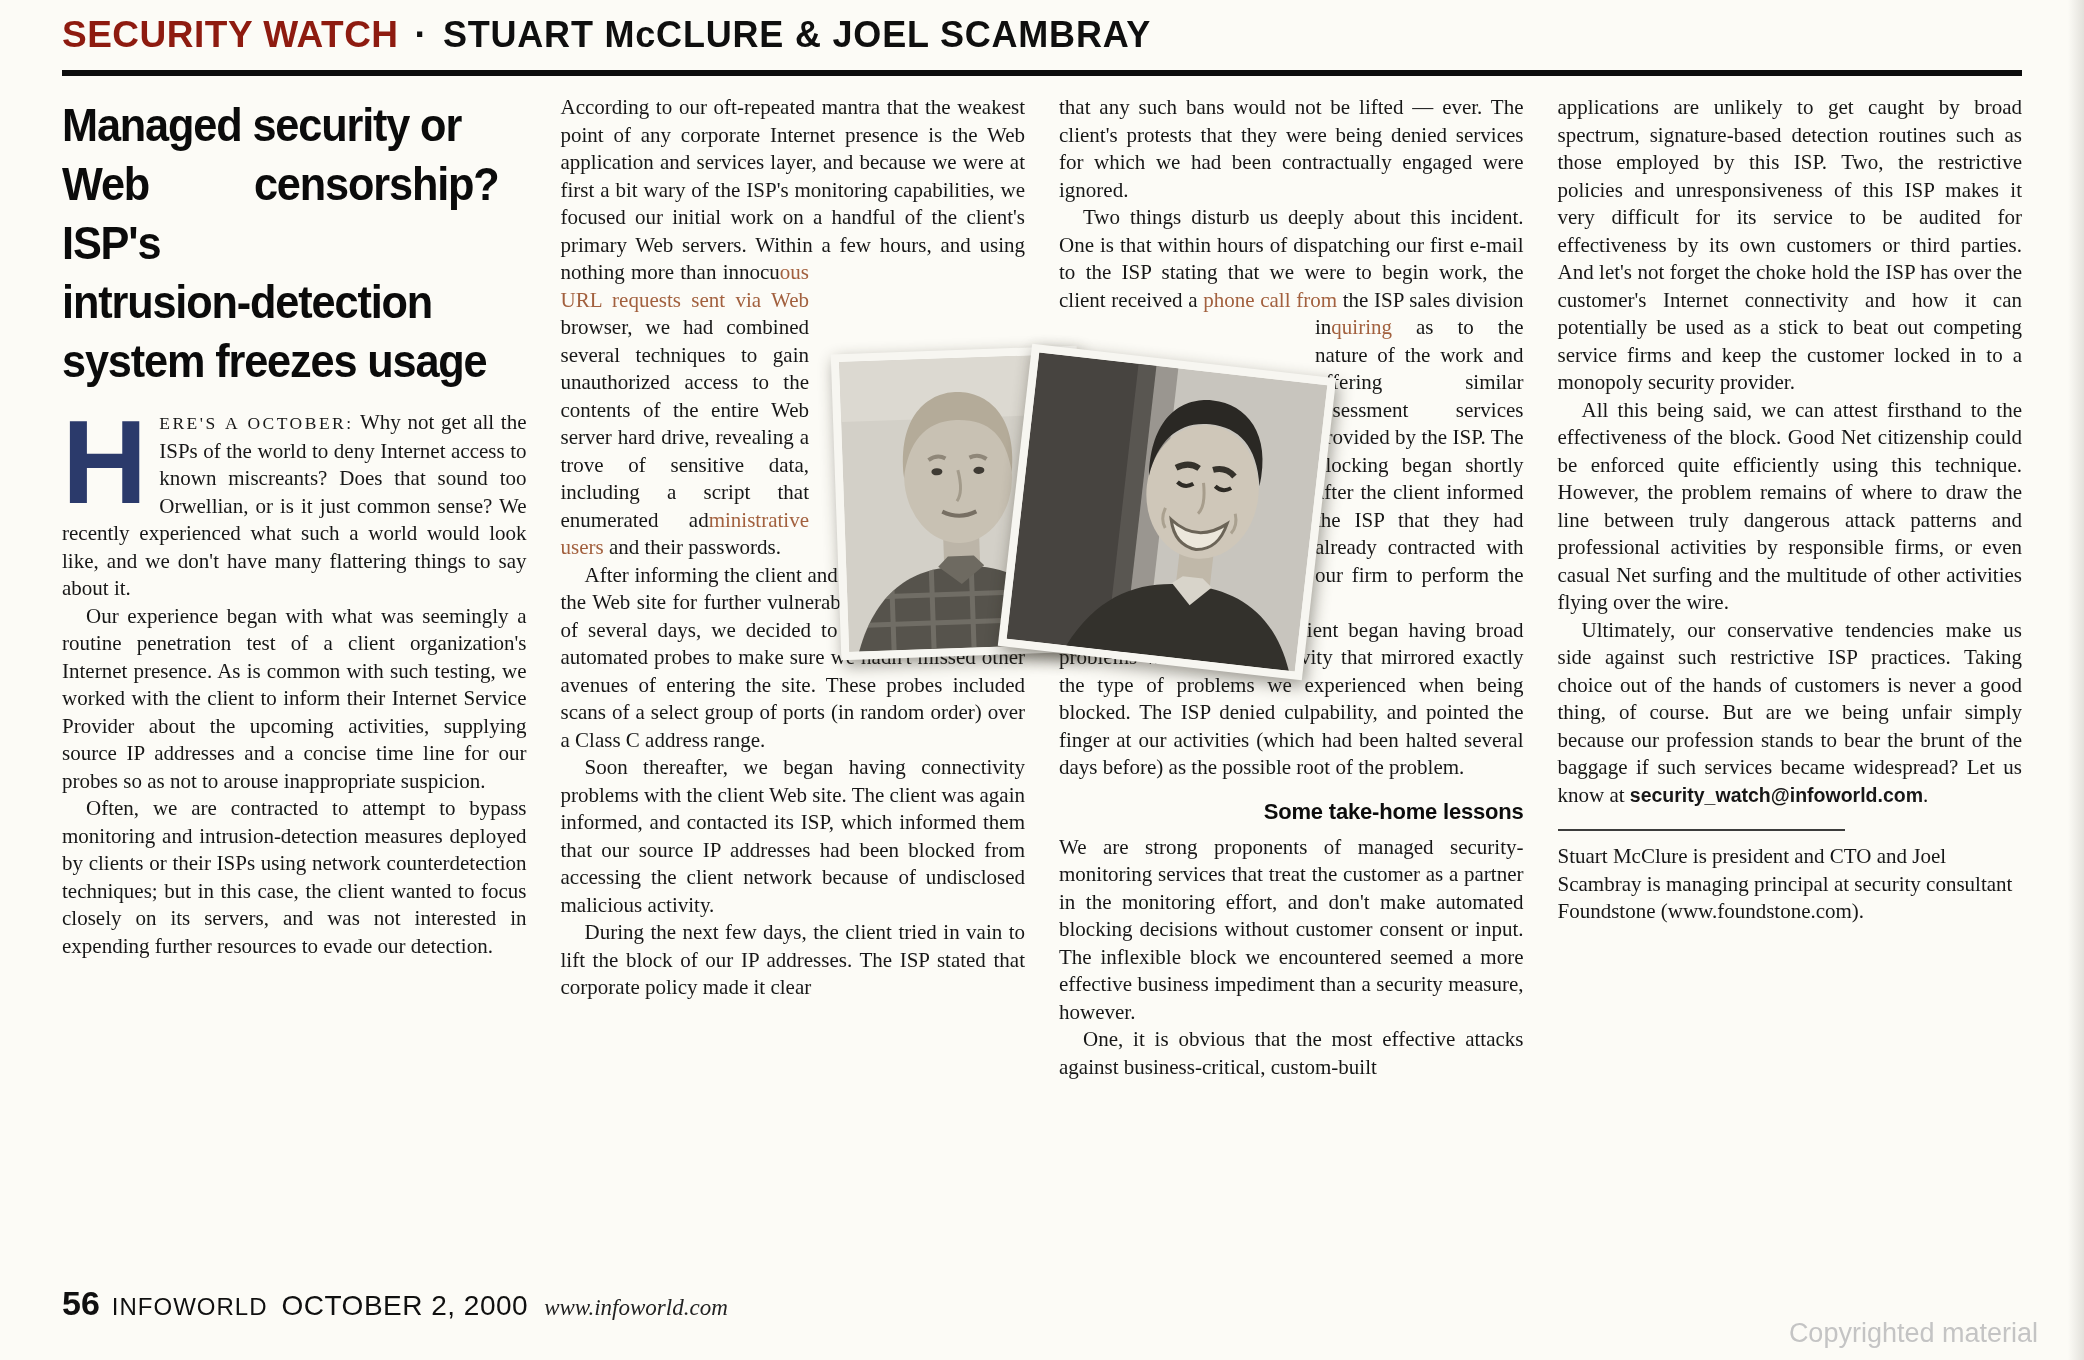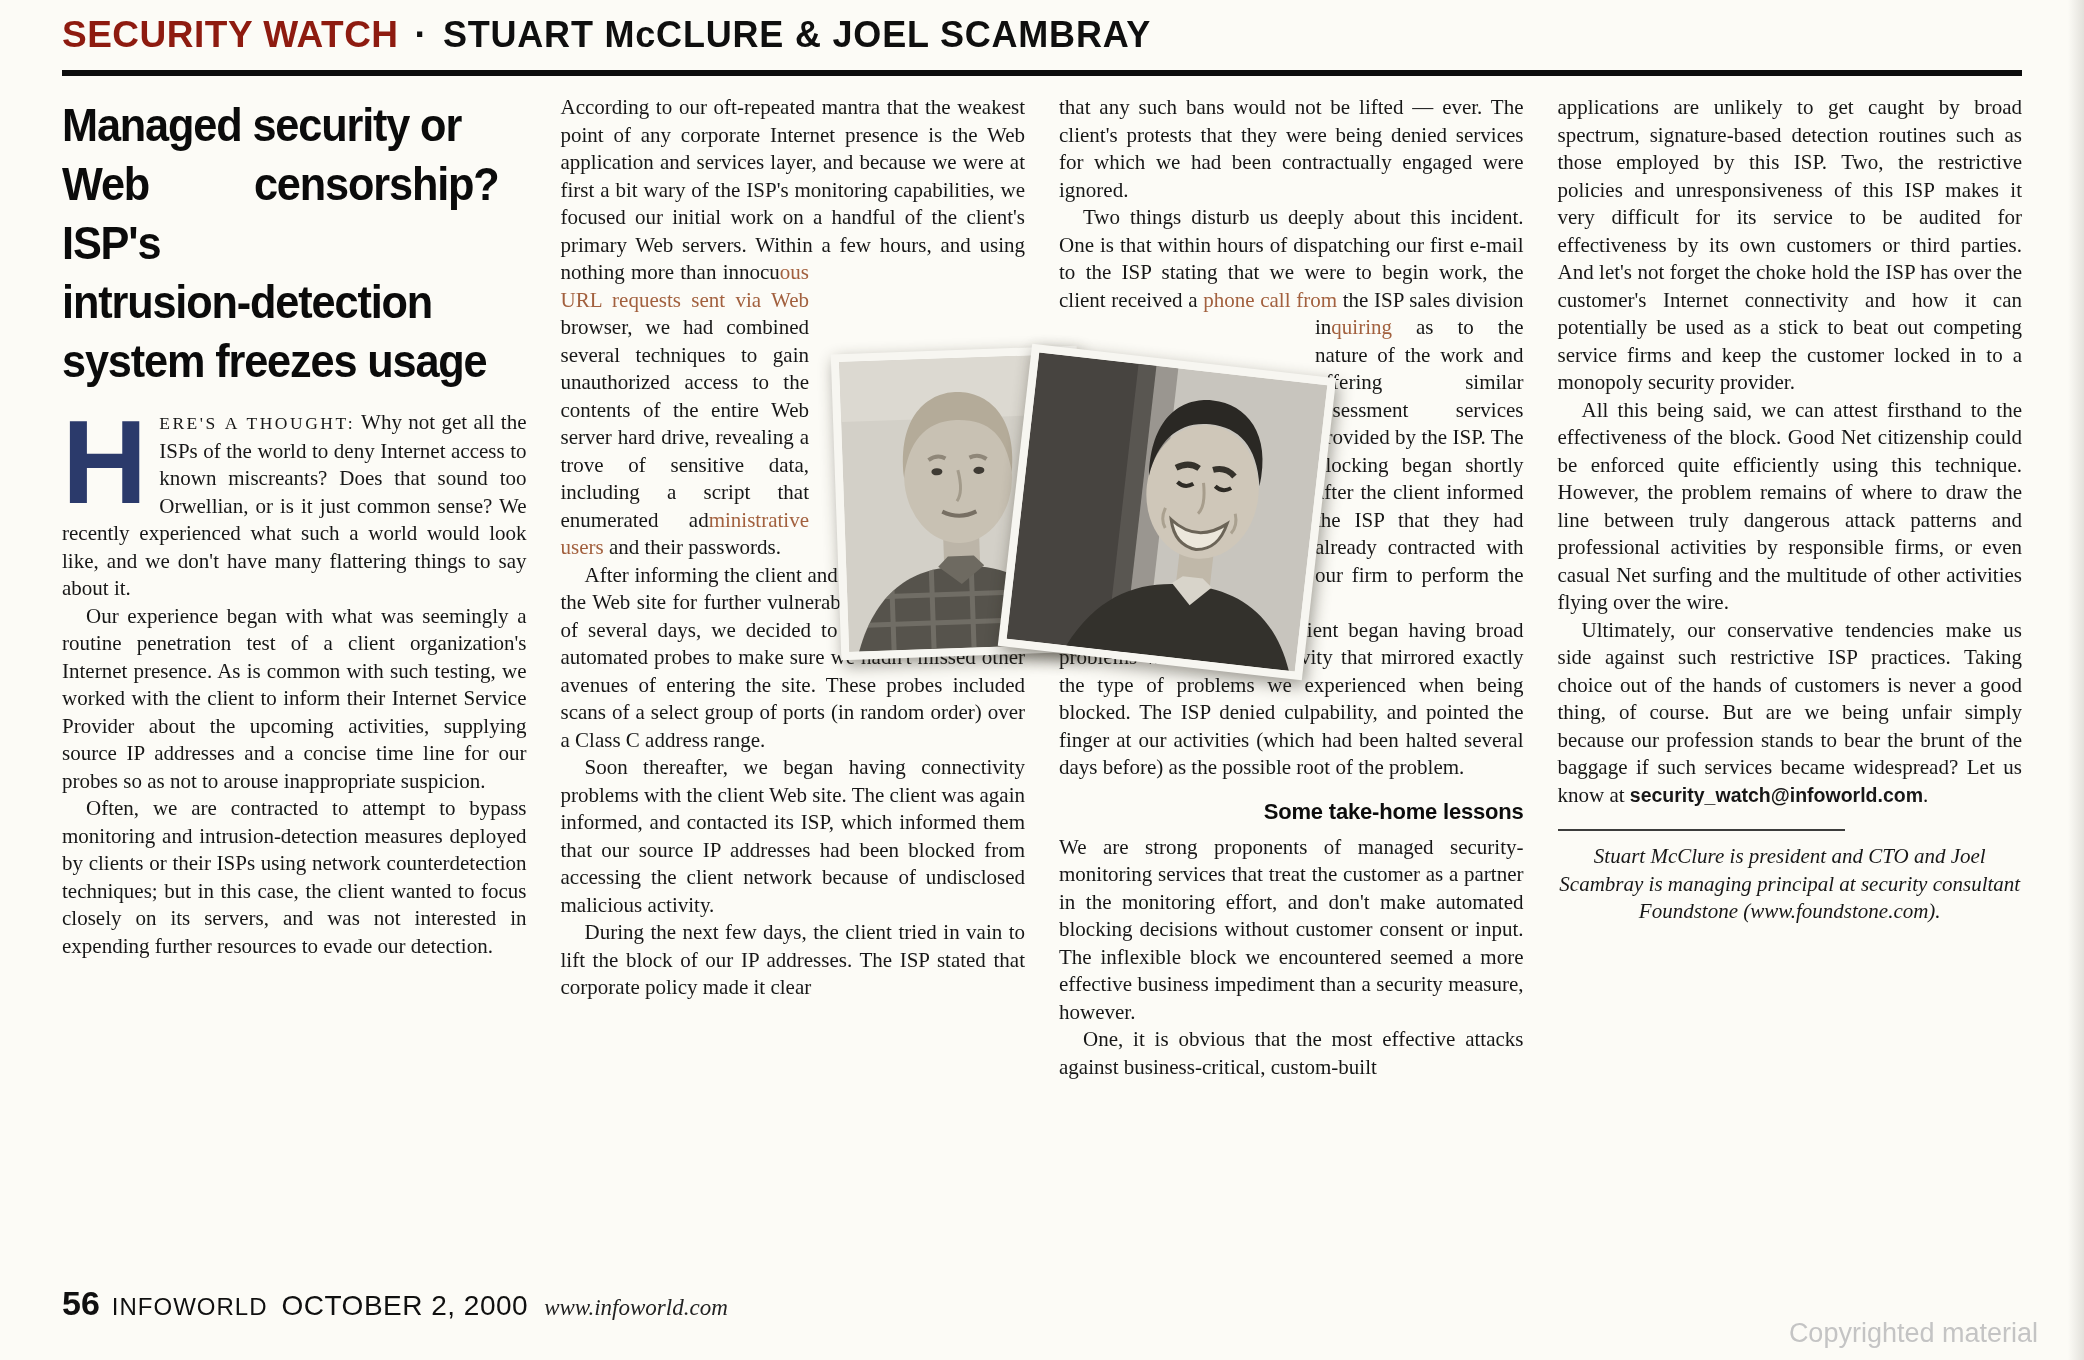--- a/index.html
+++ b/index.html
@@ -32,21 +32,21 @@
 
   .faded{color:var(--faded,#a2603e);}
 
   .spacer-right{float:right;width:200px;height:270px;margin:4px 0 6px 16px;}
   .spacer-left{float:left;width:240px;height:255px;margin:4px 16px 6px 0;}
 
   h2.subhead{font-family:"Liberation Sans",sans-serif;font-weight:bold;font-size:22px;line-height:28px;
     margin:16px 0 8px;text-align:right;letter-spacing:-.2px;color:#0c0c0c;}
 
   .bio-rule{width:62%;height:2px;background:#3c3c3c;margin:20px 0 12px;}
-  .bio{font-style:italic;text-align:center;}
+  .bio{text-align:left;}
 
   .email{font-family:"Liberation Sans",sans-serif;font-weight:bold;font-size:19.5px;}
 
   
   .photo{position:absolute;background:#f7f6f1;padding:8px;box-shadow:3px 6px 16px rgba(40,35,25,.45);}
   .photo svg{display:block;}
   .photo-left{left:836px;top:350px;transform:rotate(-2deg);z-index:5;}
   .photo-right{left:1014px;top:360px;transform:rotate(6.5deg);z-index:6;}
 
   
@@ -73,21 +73,21 @@
 
   <main class="content">
 
     <section class="col">
       <h1 class="headline">
         <span>Managed security or</span>
         <span>Web censorship? ISP's</span>
         <span>intrusion-detection</span>
         <span>system freezes usage</span>
       </h1>
-      <p><span class="dropcap">H</span><span class="opener">ERE'S A THOUGHT:</span><span> Why not get all the ISPs of the world to deny Internet access to known miscreants? Does that sound too Orwellian, or is it just common sense? We recently experienced what such a world would look like, and we don't have many flattering things to say about it.</span></p>
+      <p><span class="dropcap">H</span><span class="opener">ERE'S A OCTOBER:</span><span> Why not get all the ISPs of the world to deny Internet access to known miscreants? Does that sound too Orwellian, or is it just common sense? We recently experienced what such a world would look like, and we don't have many flattering things to say about it.</span></p>
       <p class="indent">Our experience began with what was seemingly a routine penetration test of a client organization's Internet presence. As is common with such testing, we worked with the client to inform their Internet Service Provider about the upcoming activities, supplying source IP addresses and a concise time line for our probes so as not to arouse inappropriate suspicion.</p>
       <p class="indent">Often, we are contracted to attempt to bypass monitoring and intrusion-detection measures deployed by clients or their ISPs using network counterdetection techniques; but in this case, the client wanted to focus closely on its servers, and was not interested in expending further resources to evade our detection.</p>
     </section>
 
     <section class="col">
       <p><span>According to our oft-repeated mantra that the weakest point of any corporate Internet presence is the Web application and services layer, and because we were at first a bit wary of the ISP's monitoring capabilities, we focused our initial work on a handful of the client's primary Web servers. Within a few hours, and using nothing more than innocu</span><span class="spacer-right"></span><span class="faded">ous URL requests sent via Web </span><span>browser, we had combined several techniques to gain unauthorized access to the contents of the entire Web server hard drive, revealing a trove of sensitive data, including a script that enumerated ad</span><span class="faded">ministrative users</span><span> and their passwords.</span></p>
       <p class="indent">After informing the client and continuing to analyze the Web site for further vulnerabilities during a period of several days, we decided to launch some noisier automated probes to make sure we hadn't missed other avenues of entering the site. These probes included scans of a select group of ports (in random order) over a Class C address range.</p>
       <p class="indent">Soon thereafter, we began having connectivity problems with the client Web site. The client was again informed, and contacted its ISP, which informed them that our source IP addresses had been blocked from accessing the client network because of undisclosed malicious activity.</p>
       <p class="indent">During the next few days, the client tried in vain to lift the block of our IP addresses. The ISP stated that corporate policy made it clear</p>
     </section>

